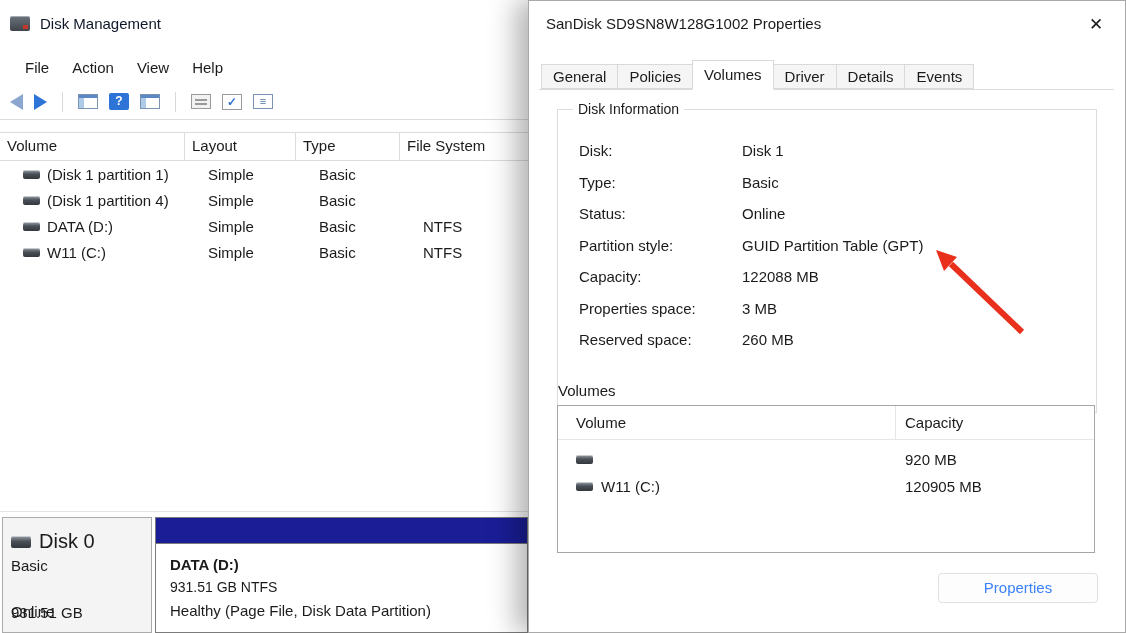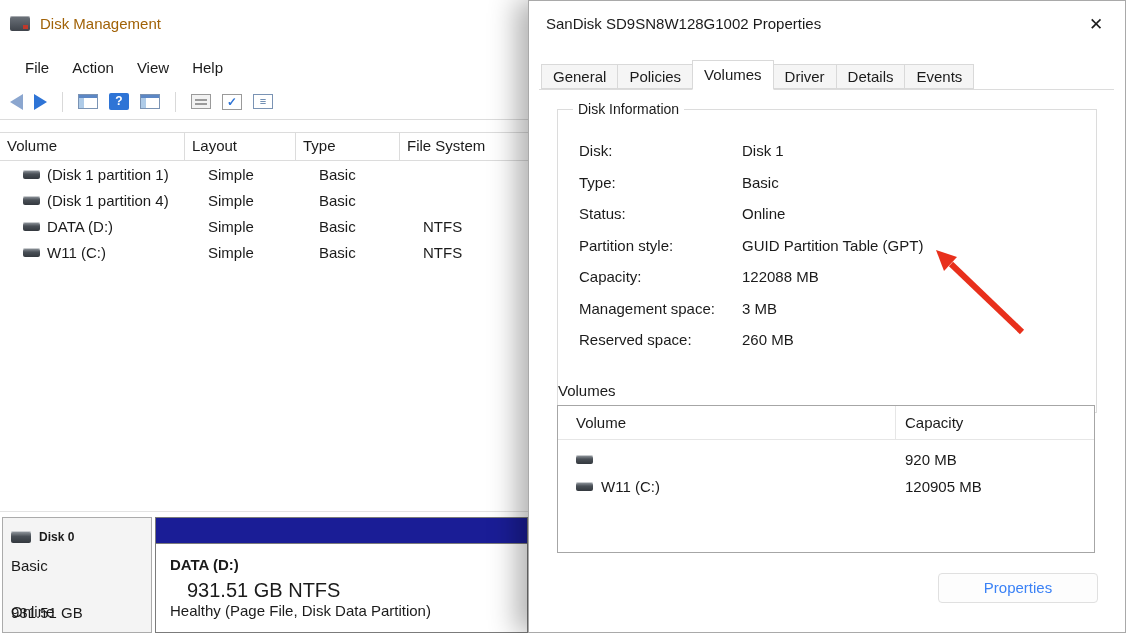--- a/index.html
+++ b/index.html
@@ -5,21 +5,21 @@
   html,body { margin:0; padding:0; background:#fff; }
   .screen { position:relative; width:1126px; height:633px; background:#ffffff;
             font-family:"Liberation Sans", sans-serif; color:#1b1b1b; overflow:hidden; }
 
   
   .dm-titlebar { position:absolute; left:0; top:0; width:528px; height:46px;
                  display:flex; align-items:center; padding-left:10px; box-sizing:border-box; background:#fff; }
   .app-icon { width:20px; height:15px; border-radius:2px; position:relative; margin-right:10px;
               background:linear-gradient(#6d737b,#3f444b); box-shadow:inset 0 1px 0 rgba(255,255,255,.4); }
   .app-icon::after { content:""; position:absolute; right:2px; bottom:2px; width:5px; height:4px; background:#c0392b; }
-  .dm-title { font-size:15px; color:#a16207; }
+  .dm-title { font-size:15px; color:#0f172a; }
 
   .dm-menubar { position:absolute; top:53px; left:0; width:528px; height:28px;
                 display:flex; align-items:center; padding-left:25px; gap:23px; box-sizing:border-box; }
   .menu-item { font-size:15px; cursor:default; }
 
   .dm-toolbar { position:absolute; top:84px; left:0; width:528px; height:36px;
                 border-bottom:1px solid #dcdcdc; display:flex; align-items:center;
                 padding-left:10px; gap:11px; box-sizing:border-box; }
   .tb-sep { width:1px; height:20px; background:#d9d9d9; margin:0 4px; }
   .tri-left  { width:0; height:0; border-top:8px solid transparent; border-bottom:8px solid transparent;
@@ -51,29 +51,29 @@
               box-shadow:inset 0 1px 0 rgba(255,255,255,.5); }
 
   .bottom-split { position:absolute; top:511px; left:0; width:528px; height:1px; background:#e3e3e3; }
 
   .disk0-panel { position:absolute; left:2px; top:517px; width:150px; height:116px;
                  background:#f4f4f4; border:1px solid #ababab; box-sizing:border-box; }
   .disk0-head { position:absolute; left:8px; top:12px; display:flex; align-items:center; gap:8px; }
   .drive-icon { width:20px; height:12px; border-radius:2px;
                 background:linear-gradient(#9aa0a6,#4a5057 45%,#33383e);
                 box-shadow:inset 0 1px 0 rgba(255,255,255,.5); }
-  .disk0-name { font-weight:bold; font-size:12px; }
+  .disk0-name { font-weight:normal; font-size:20px; }
   .disk0-line { position:absolute; left:8px; font-size:15px; }
   .l-basic  { top:39px; } .l-size { top:62px;margin-top:24px; } .l-status { top:85px; }
 
   .volume-panel { position:absolute; left:155px; top:517px; width:373px; height:116px;
                   border:1px solid #7b7b7b; box-sizing:border-box; background:#fff; overflow:hidden; }
   .volume-bar { height:25px; background:#1a1d96; border-bottom:1px solid #7b7b7b; }
   .vp-name   { position:absolute; left:14px; top:38px; font-weight:bold; font-size:15px; }
-  .vp-size   { position:absolute; left:14px; top:61px; font-size:20px;margin-left:17px; }
+  .vp-size   { position:absolute; left:14px; top:61px; font-size:14px; }
   .vp-status { position:absolute; left:14px; top:84px; font-size:15px; }
 
   
   .dialog { position:absolute; left:528px; top:0; width:598px; height:633px; background:#fff;
             border:1px solid #a9a9a9; box-sizing:border-box; z-index:5;
             box-shadow:-12px 0 26px rgba(0,0,0,.30); }
   .dialog-title { position:absolute; left:17px; top:14px; font-size:15px; color:#1b1b1b; }
   .dialog-close { position:absolute; right:14px; top:10px; width:30px; height:28px;
                   font-size:17px; text-align:center; line-height:28px; color:#1b1b1b; cursor:pointer; }
 
@@ -235,21 +235,21 @@
         </div>
         <div class="field-row">
           <span class="field-label">Partition style:</span>
           <span class="field-value">GUID Partition Table (GPT)</span>
         </div>
         <div class="field-row">
           <span class="field-label">Capacity:</span>
           <span class="field-value">122088 MB</span>
         </div>
         <div class="field-row">
-          <span class="field-label">Management space:</span>
+          <span class="field-label">Properties space:</span>
           <span class="field-value">3 MB</span>
         </div>
         <div class="field-row">
           <span class="field-label">Reserved space:</span>
           <span class="field-value">260 MB</span>
         </div>
       </div>
     </div>
 
     <div class="volumes-label">Volumes</div>

